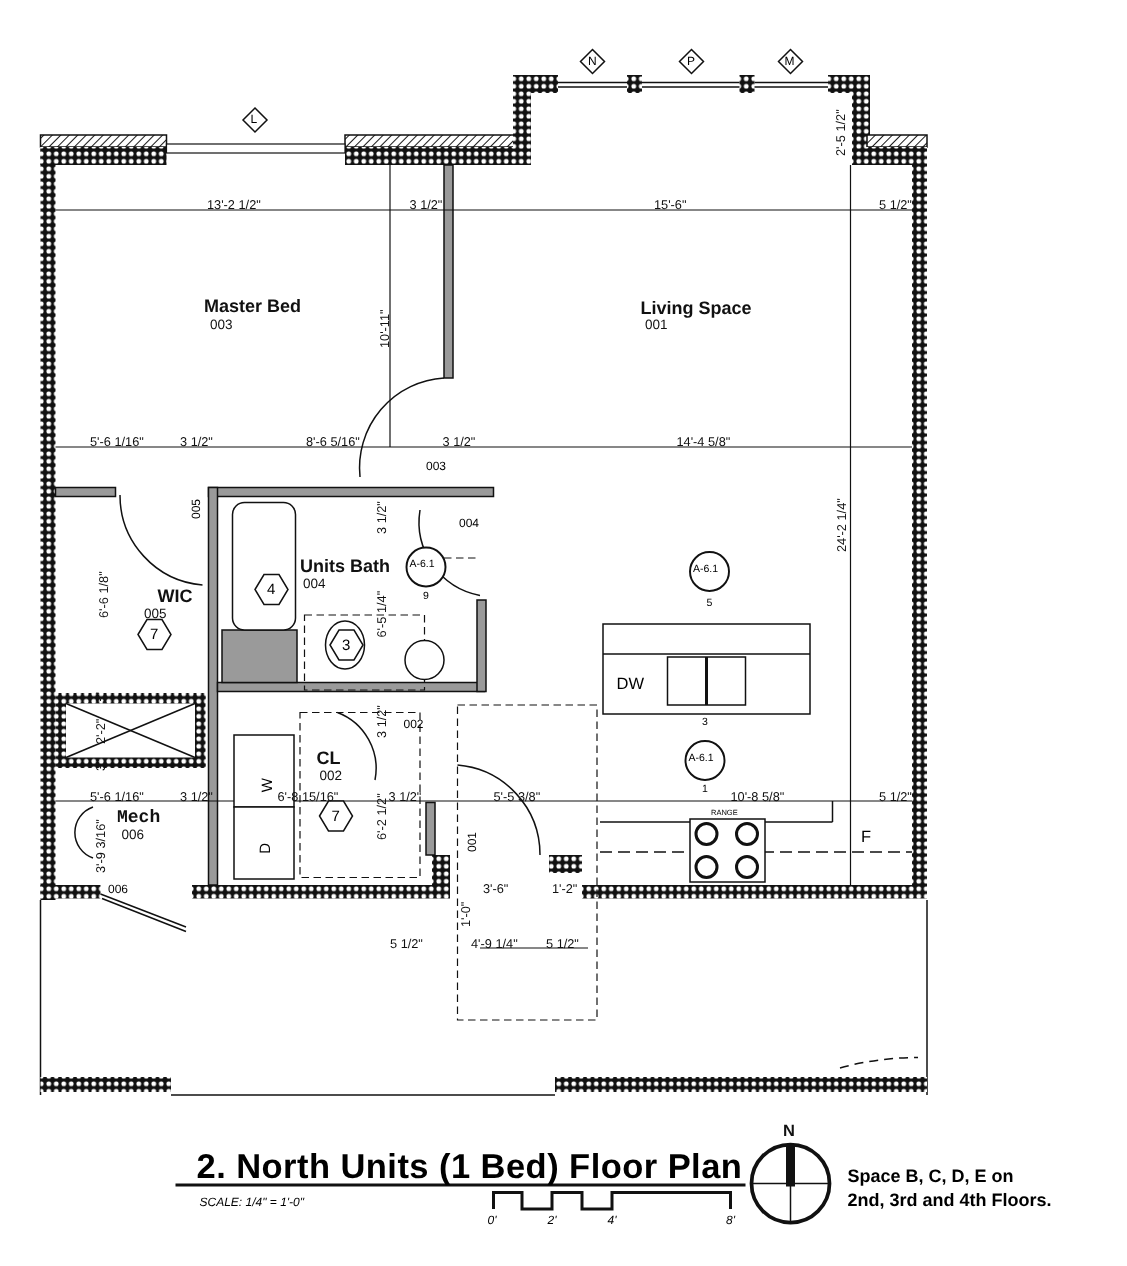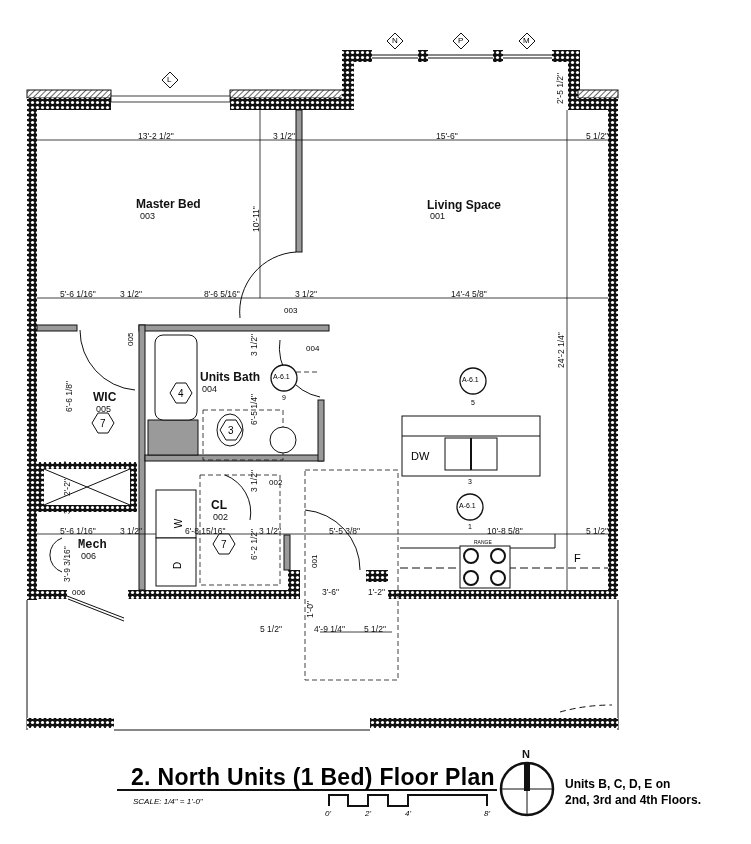--- a/index.html
+++ b/index.html
@@ -174,21 +174,21 @@
   <circle cx="527" cy="789" r="26" fill="#fff" stroke="#111" stroke-width="2.5"></circle>
   <line x1="501" y1="789" x2="553" y2="789" stroke="#111"></line>
   <line x1="527" y1="763" x2="527" y2="815" stroke="#111"></line>
   <rect x="524" y="763" width="6" height="28" fill="#111"></rect>
 </svg>
 
 <span class="lbl room-name" style="left:136px;top:197px;">Master Bed</span>
 <span class="lbl room-num" style="left:140px;top:211px;">003</span>
 <span class="lbl room-name" style="left:427px;top:198px;text-align:right;">Living Space</span>
 <span class="lbl room-num" style="left:430px;top:211px;">001</span>
-<span class="lbl room-name" style="left:93px;top:390px;">WIC</span>
+<span class="lbl room-name" style="left:105px;top:390px;">WIC</span>
 <span class="lbl room-num" style="left:96px;top:404px;">005</span>
 <span class="lbl room-name" style="left:200px;top:370px;">Units Bath</span>
 <span class="lbl room-num" style="left:202px;top:384px;">004</span>
 <span class="lbl room-name" style="left:211px;top:498px;">CL</span>
 <span class="lbl room-num" style="left:213px;top:512px;">002</span>
 <span class="lbl room-name" style="left:78px;top:538px;font-family:Liberation Mono, monospace;">Mech</span>
 <span class="lbl room-num" style="left:81px;top:551px;">006</span>
 
 <span class="tag" style="left:167px;top:75px;">L</span>
 <span class="tag" style="left:392px;top:36px;">N</span>
@@ -261,15 +261,15 @@
 <span class="lbl vdim" style="left:62px;top:582px;">3'-9 3/16"</span>
 
 <div class="title">2.  North Units (1 Bed) Floor Plan</div>
 <div class="scale">SCALE: 1/4"  =  1'-0"</div>
 <span class="sbar" style="left:325px;top:809px;">0'</span>
 <span class="sbar" style="left:365px;top:809px;">2'</span>
 <span class="sbar" style="left:405px;top:809px;">4'</span>
 <span class="sbar" style="left:484px;top:809px;">8'</span>
 <span class="lbl" style="left:522px;top:748px;font-size:11px;font-weight:bold;">N</span>
 <div class="note">
-  <div>Units B, C, D, E on</div>
+  <div>Space B, C, D, E on</div>
   <div>2nd, 3rd and 4th Floors.</div>
 </div>
 
 </body></html>

